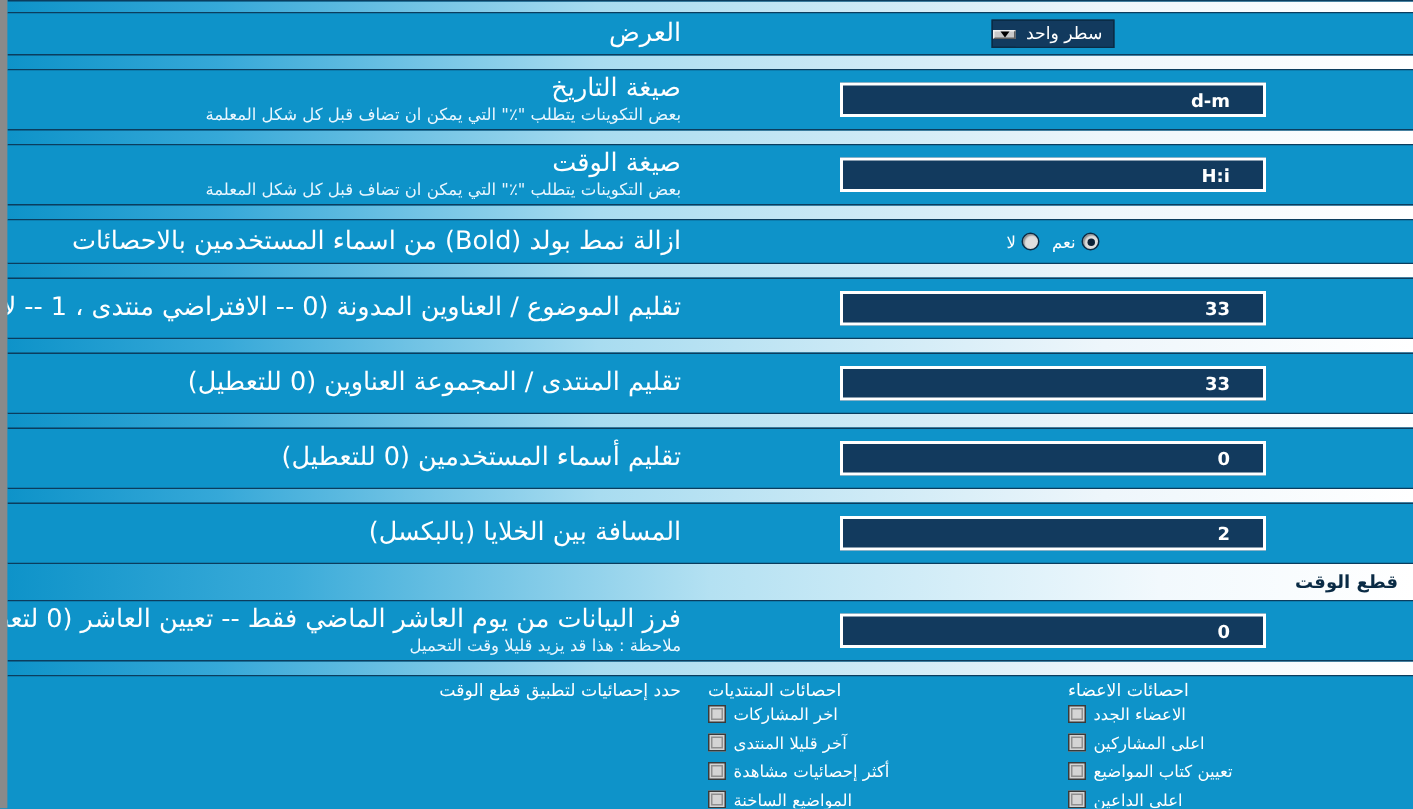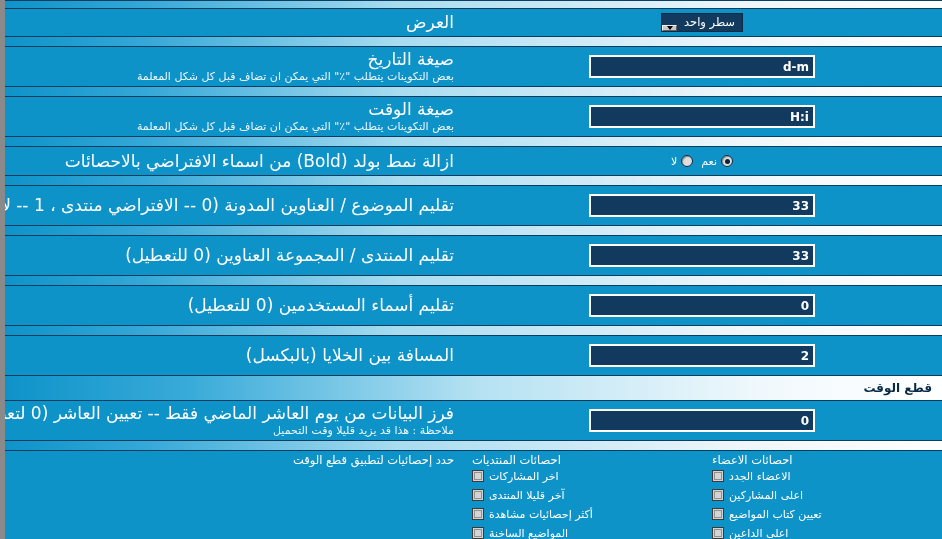--- a/index.html
+++ b/index.html
@@ -90,40 +90,40 @@
   }
   .desc .hint {
     font-size: 11px;
     color: #eaf7ff;
     display: block;
     white-space: nowrap;
   }
 
   
   .tbox {
-    width: 226px;
+    width: 284px;
     height: 23px;
     background: #123a5e;
     border: 2px solid #ffffff;
     box-sizing: border-box;
     color: #ffffff;
     font-family: "DejaVu Sans", "Liberation Sans", sans-serif;
     font-size: 12px;
     font-weight: bold;
     text-align: right;
-    padding: 0 4px 0 4px;
+    padding: 0 22px 0 4px;
     line-height: 19px;
     direction: ltr;
     outline: none;
   }
 
   
   .selwrap {
     display: inline-flex;
-    align-items: flex-end;
+    align-items: center;
     height: 19px;
     border: 1px solid #0a2b45;
     background: #123a5e;
     box-sizing: border-box;
   }
   .selwrap .selval {
     color: #ffffff;
     font-size: 11.5px;
     padding: 0 7px;
     line-height: 17px;
@@ -308,21 +308,21 @@
           <span class="radio on"></span>
           <span class="rlbl">نعم</span>
         </span>
         <span class="radio-opt">
           <span class="radio"></span>
           <span class="rlbl">لا</span>
         </span>
       </span>
     </div>
     <div class="desc">
-      <span class="lbl">ازالة نمط بولد (Bold) من اسماء الافتراضي بالاحصائات</span>
+      <span class="lbl">ازالة نمط بولد (Bold) من اسماء المستخدمين بالاحصائات</span>
     </div>
   </div>
 
   <div class="sep"></div>
 
   <div class="row" style="height:39px;">
     <div class="ctrl">
       <input class="tbox" type="text" value="33" style="">
     </div>
     <div class="desc">

